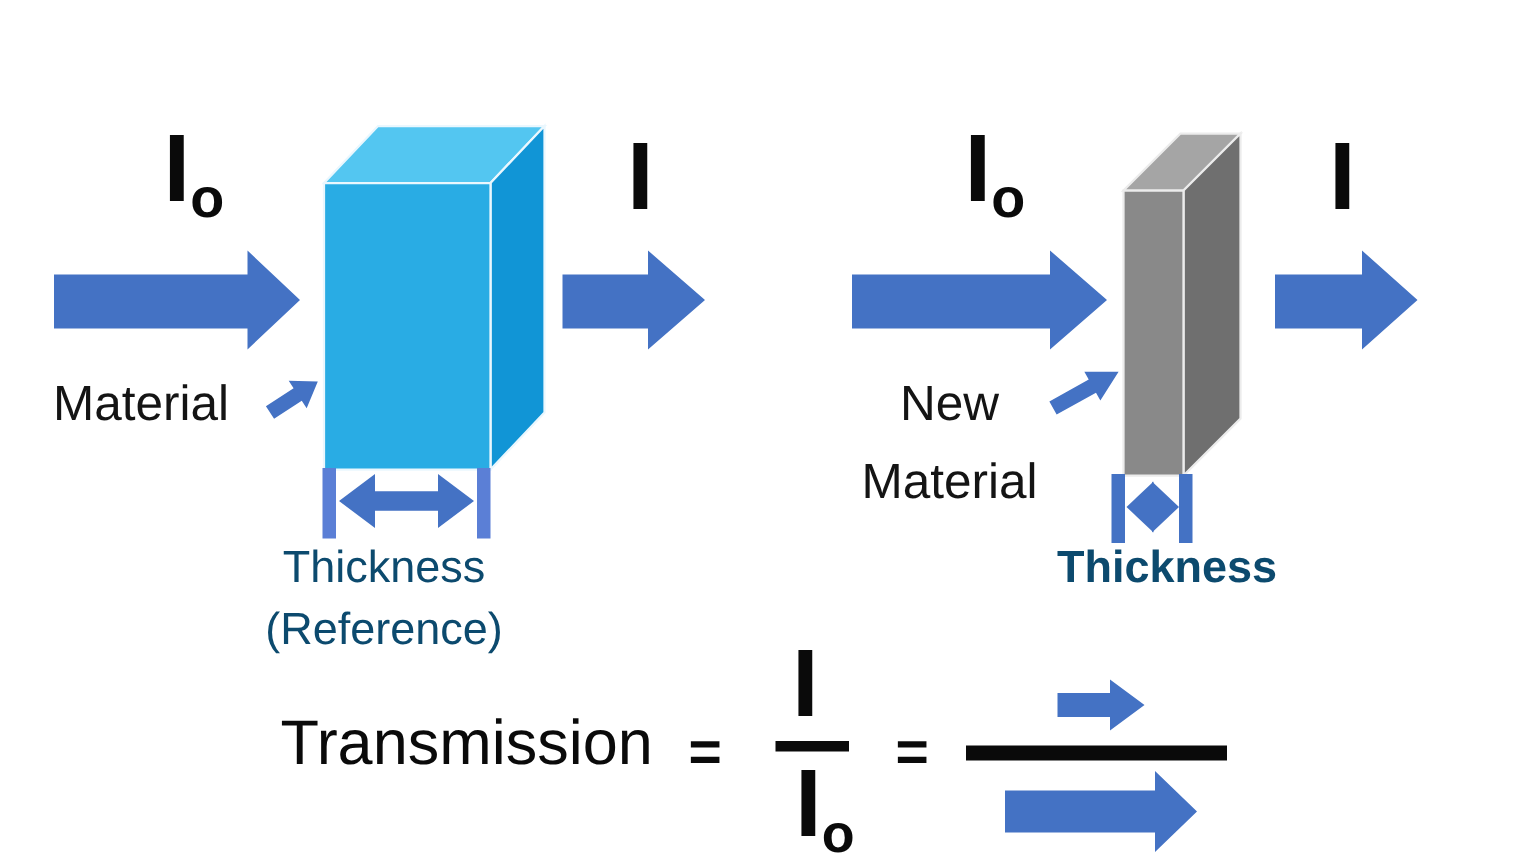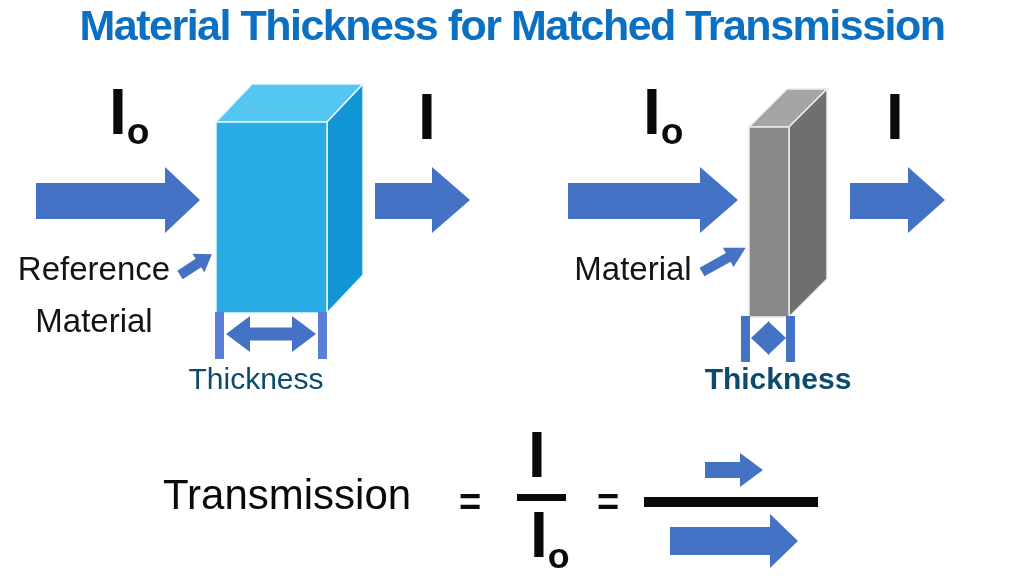--- a/index.html
+++ b/index.html
@@ -10,21 +10,21 @@
   .abs{position:absolute;}
   .title{
     top:1px;left:0;width:1024px;text-align:center;
     font-size:43px;font-weight:700;letter-spacing:-1.5px;color:#0c70c2;white-space:nowrap;
   }
   .intensity{font-size:64px;font-weight:700;line-height:1;color:#0a0a0a;white-space:nowrap;}
   .intensity .sub{display:inline-block;font-size:0.58em;transform:translateY(0.28em);}
   .mat-label{font-size:33px;line-height:1.58;text-align:center;color:#141414;}
   .thick-label{font-size:30px;line-height:1.37;text-align:center;color:#0c4a6e;}
   .thick-label.bold{font-weight:700;}
-  .eq-text{font-size:42px;line-height:1;color:#0a0a0a;white-space:nowrap;}
+  .eq-text{font-size:42px;line-height:1;color:#0a0a0a;white-space:nowrap;margin-left:24px;}
   .eq-eq{font-size:38px;font-weight:700;line-height:1;color:#0a0a0a;}
   .frac-i{font-size:64px;font-weight:700;line-height:1;color:#0a0a0a;}
   .frac-i .sub{display:inline-block;font-size:0.56em;transform:translateY(0.30em);}
   svg{position:absolute;top:0;left:0;}
 </style>
 </head>
 <body>
 
 <div class="stage">
 
@@ -62,43 +62,43 @@
     <rect x="786" y="316" width="9" height="46" fill="#4472c4"></rect>
     <polygon points="751,338 769,321 769,355" fill="#4472c4"></polygon>
     <polygon points="786,338 768,321 768,355" fill="#4472c4"></polygon>
 
     <rect fill="#0a0a0a" x="517" y="494" width="49" height="7"></rect>
     <rect fill="#0a0a0a" x="644" y="497" width="174" height="10"></rect>
     <polygon points="705,462 740,462 740,453 763,470 740,487 740,478 705,478" fill="#4472c4"></polygon>
     <polygon points="670,527 770,527 770,514 798,541 770,568 770,555 670,555" fill="#4472c4"></polygon>
   </svg>
 
-  <div class="abs title">Material Thickness for Matched Transmission</div>
 
   <div class="abs intensity" style="left:109px;top:80px;">
     <span>I</span><span class="sub">o</span>
   </div>
   <div class="abs intensity" style="left:418px;top:85px;">
     <span>I</span>
   </div>
   <div class="abs mat-label" style="left:0px;top:243px;width:188px;">
-    <div>Reference</div>
     <div>Material</div>
   </div>
   <div class="abs thick-label" style="left:150px;top:358px;width:212px;">
     <div>Thickness</div>
+    <div>(Reference)</div>
   </div>
 
   <div class="abs intensity" style="left:643px;top:80px;">
     <span>I</span><span class="sub">o</span>
   </div>
   <div class="abs intensity" style="left:886px;top:85px;">
     <span>I</span>
   </div>
   <div class="abs mat-label" style="left:549px;top:243px;width:168px;">
+    <div>New</div>
     <div>Material</div>
   </div>
   <div class="abs thick-label bold" style="left:700px;top:358px;width:156px;">
     <div>Thickness</div>
   </div>
 
   <div class="abs eq-text" style="left:163px;top:474px;">Transmission</div>
   <div class="abs eq-eq" style="left:459px;top:483px;">=</div>
   <div class="abs frac-i" style="left:528px;top:423px;">
     <span>I</span>

